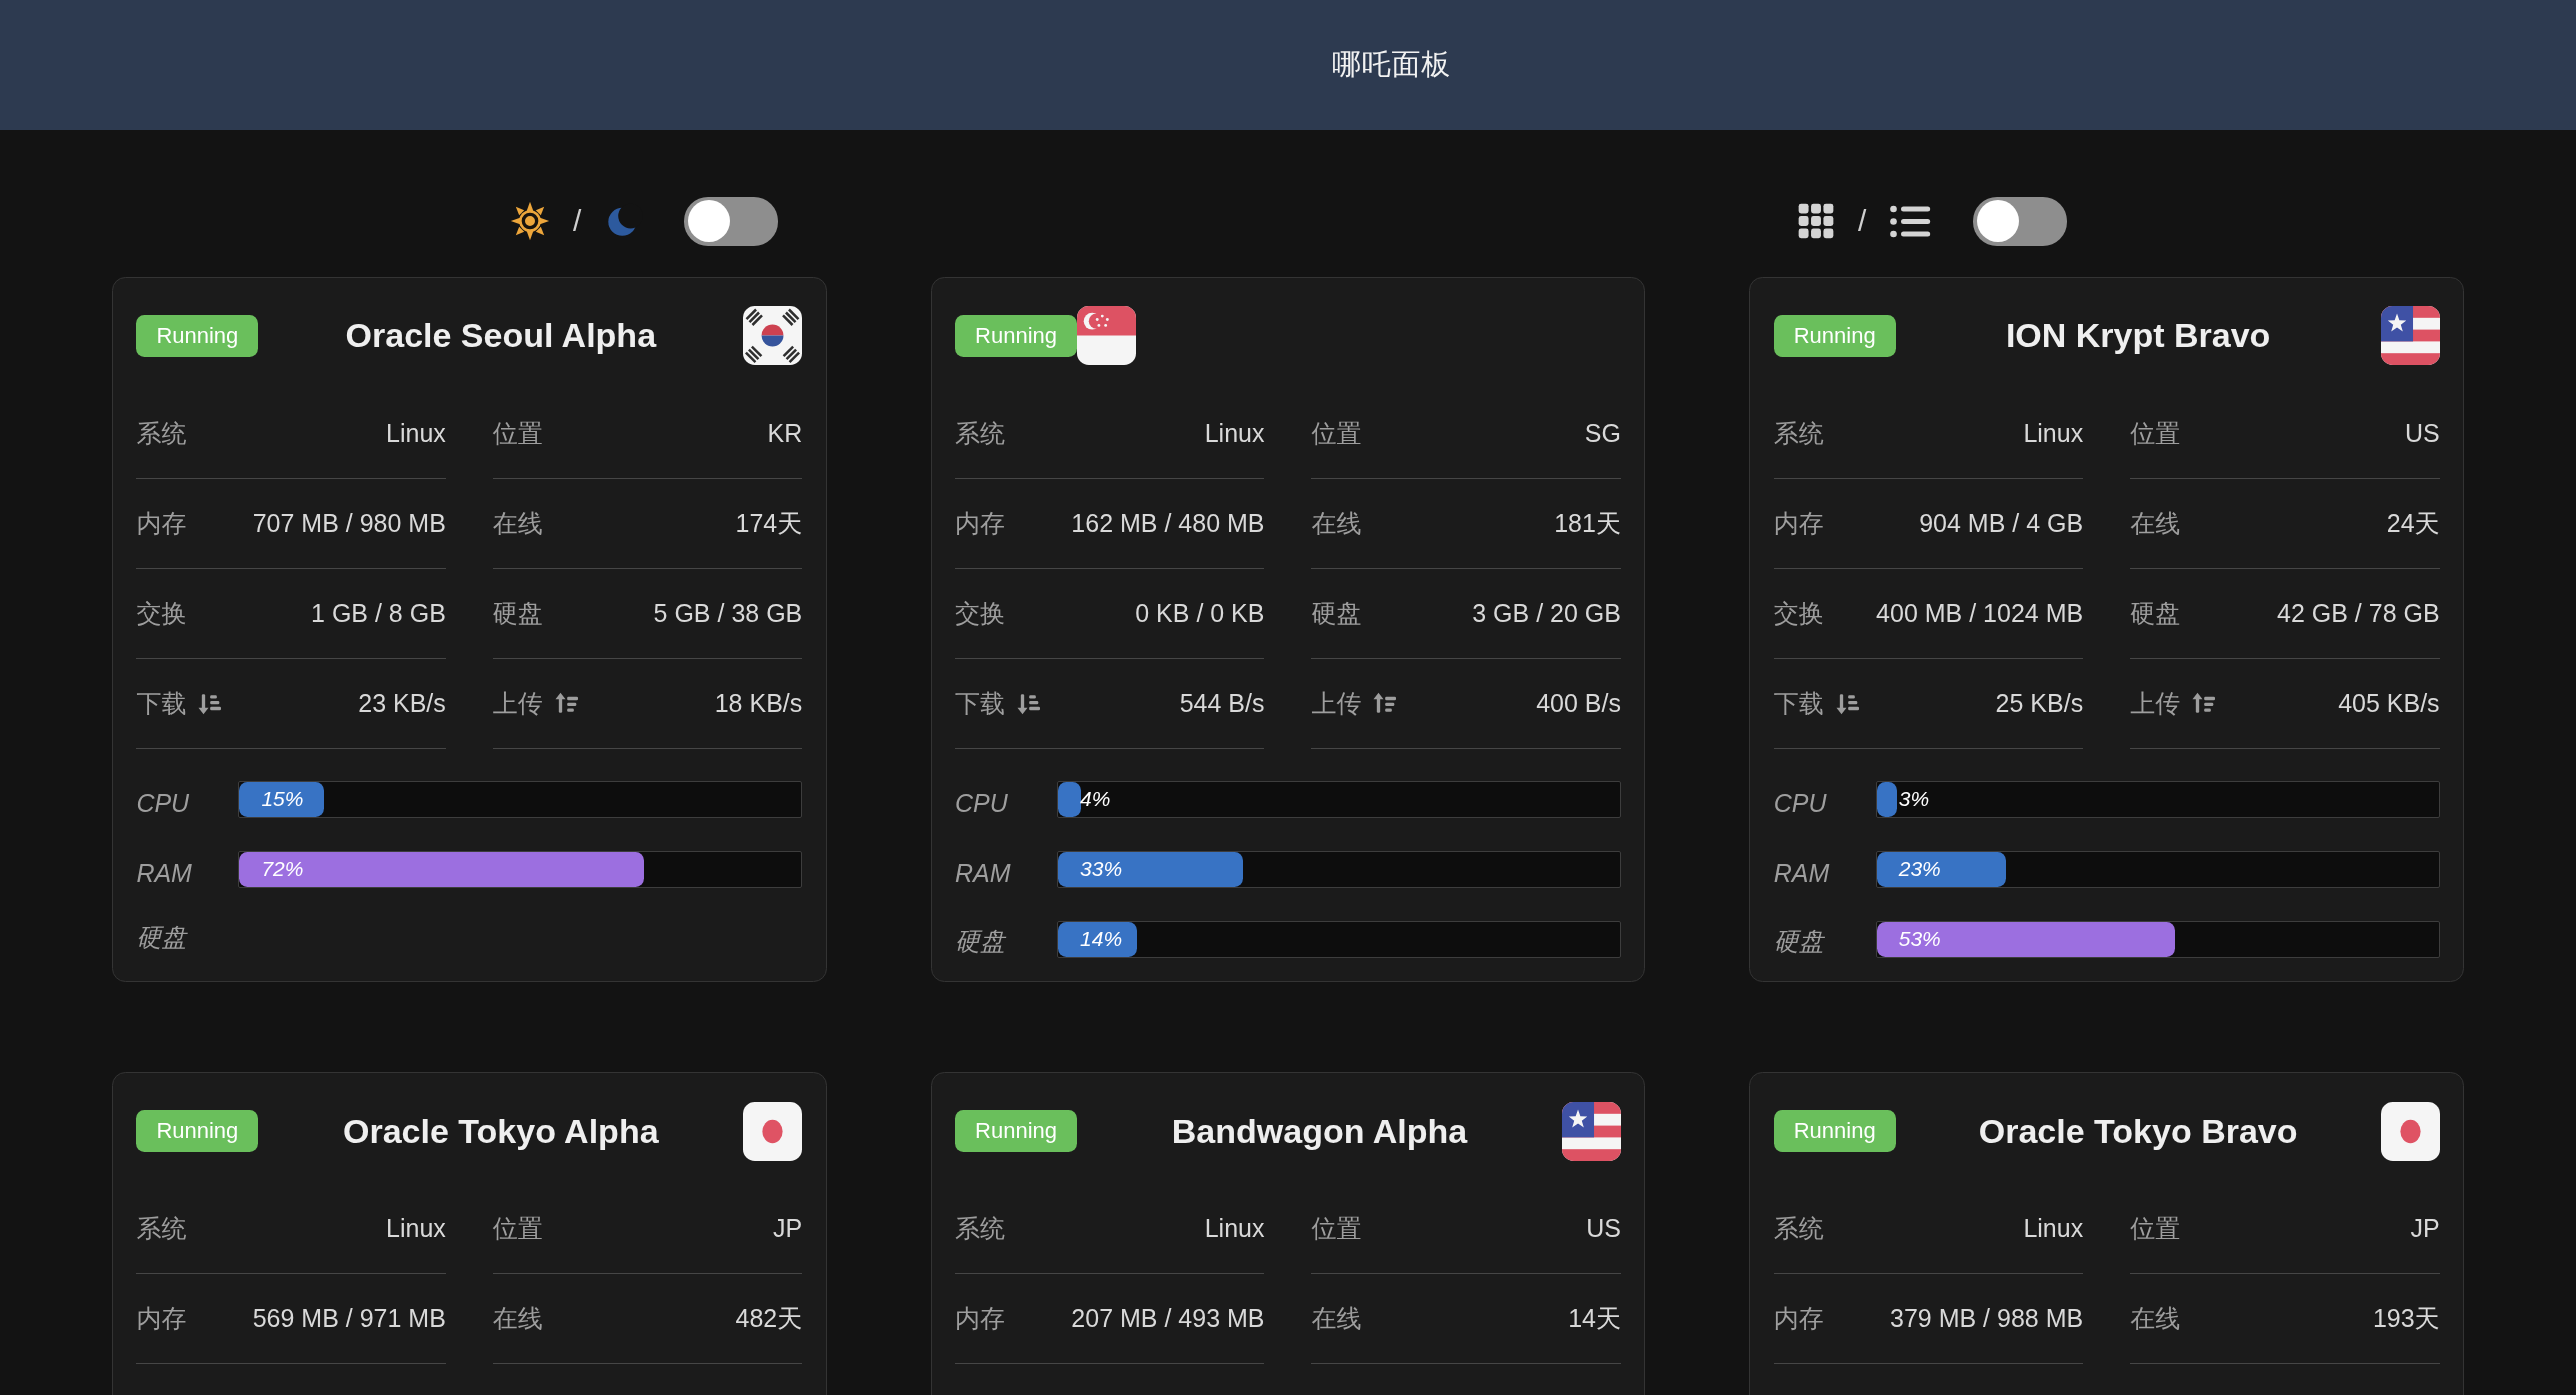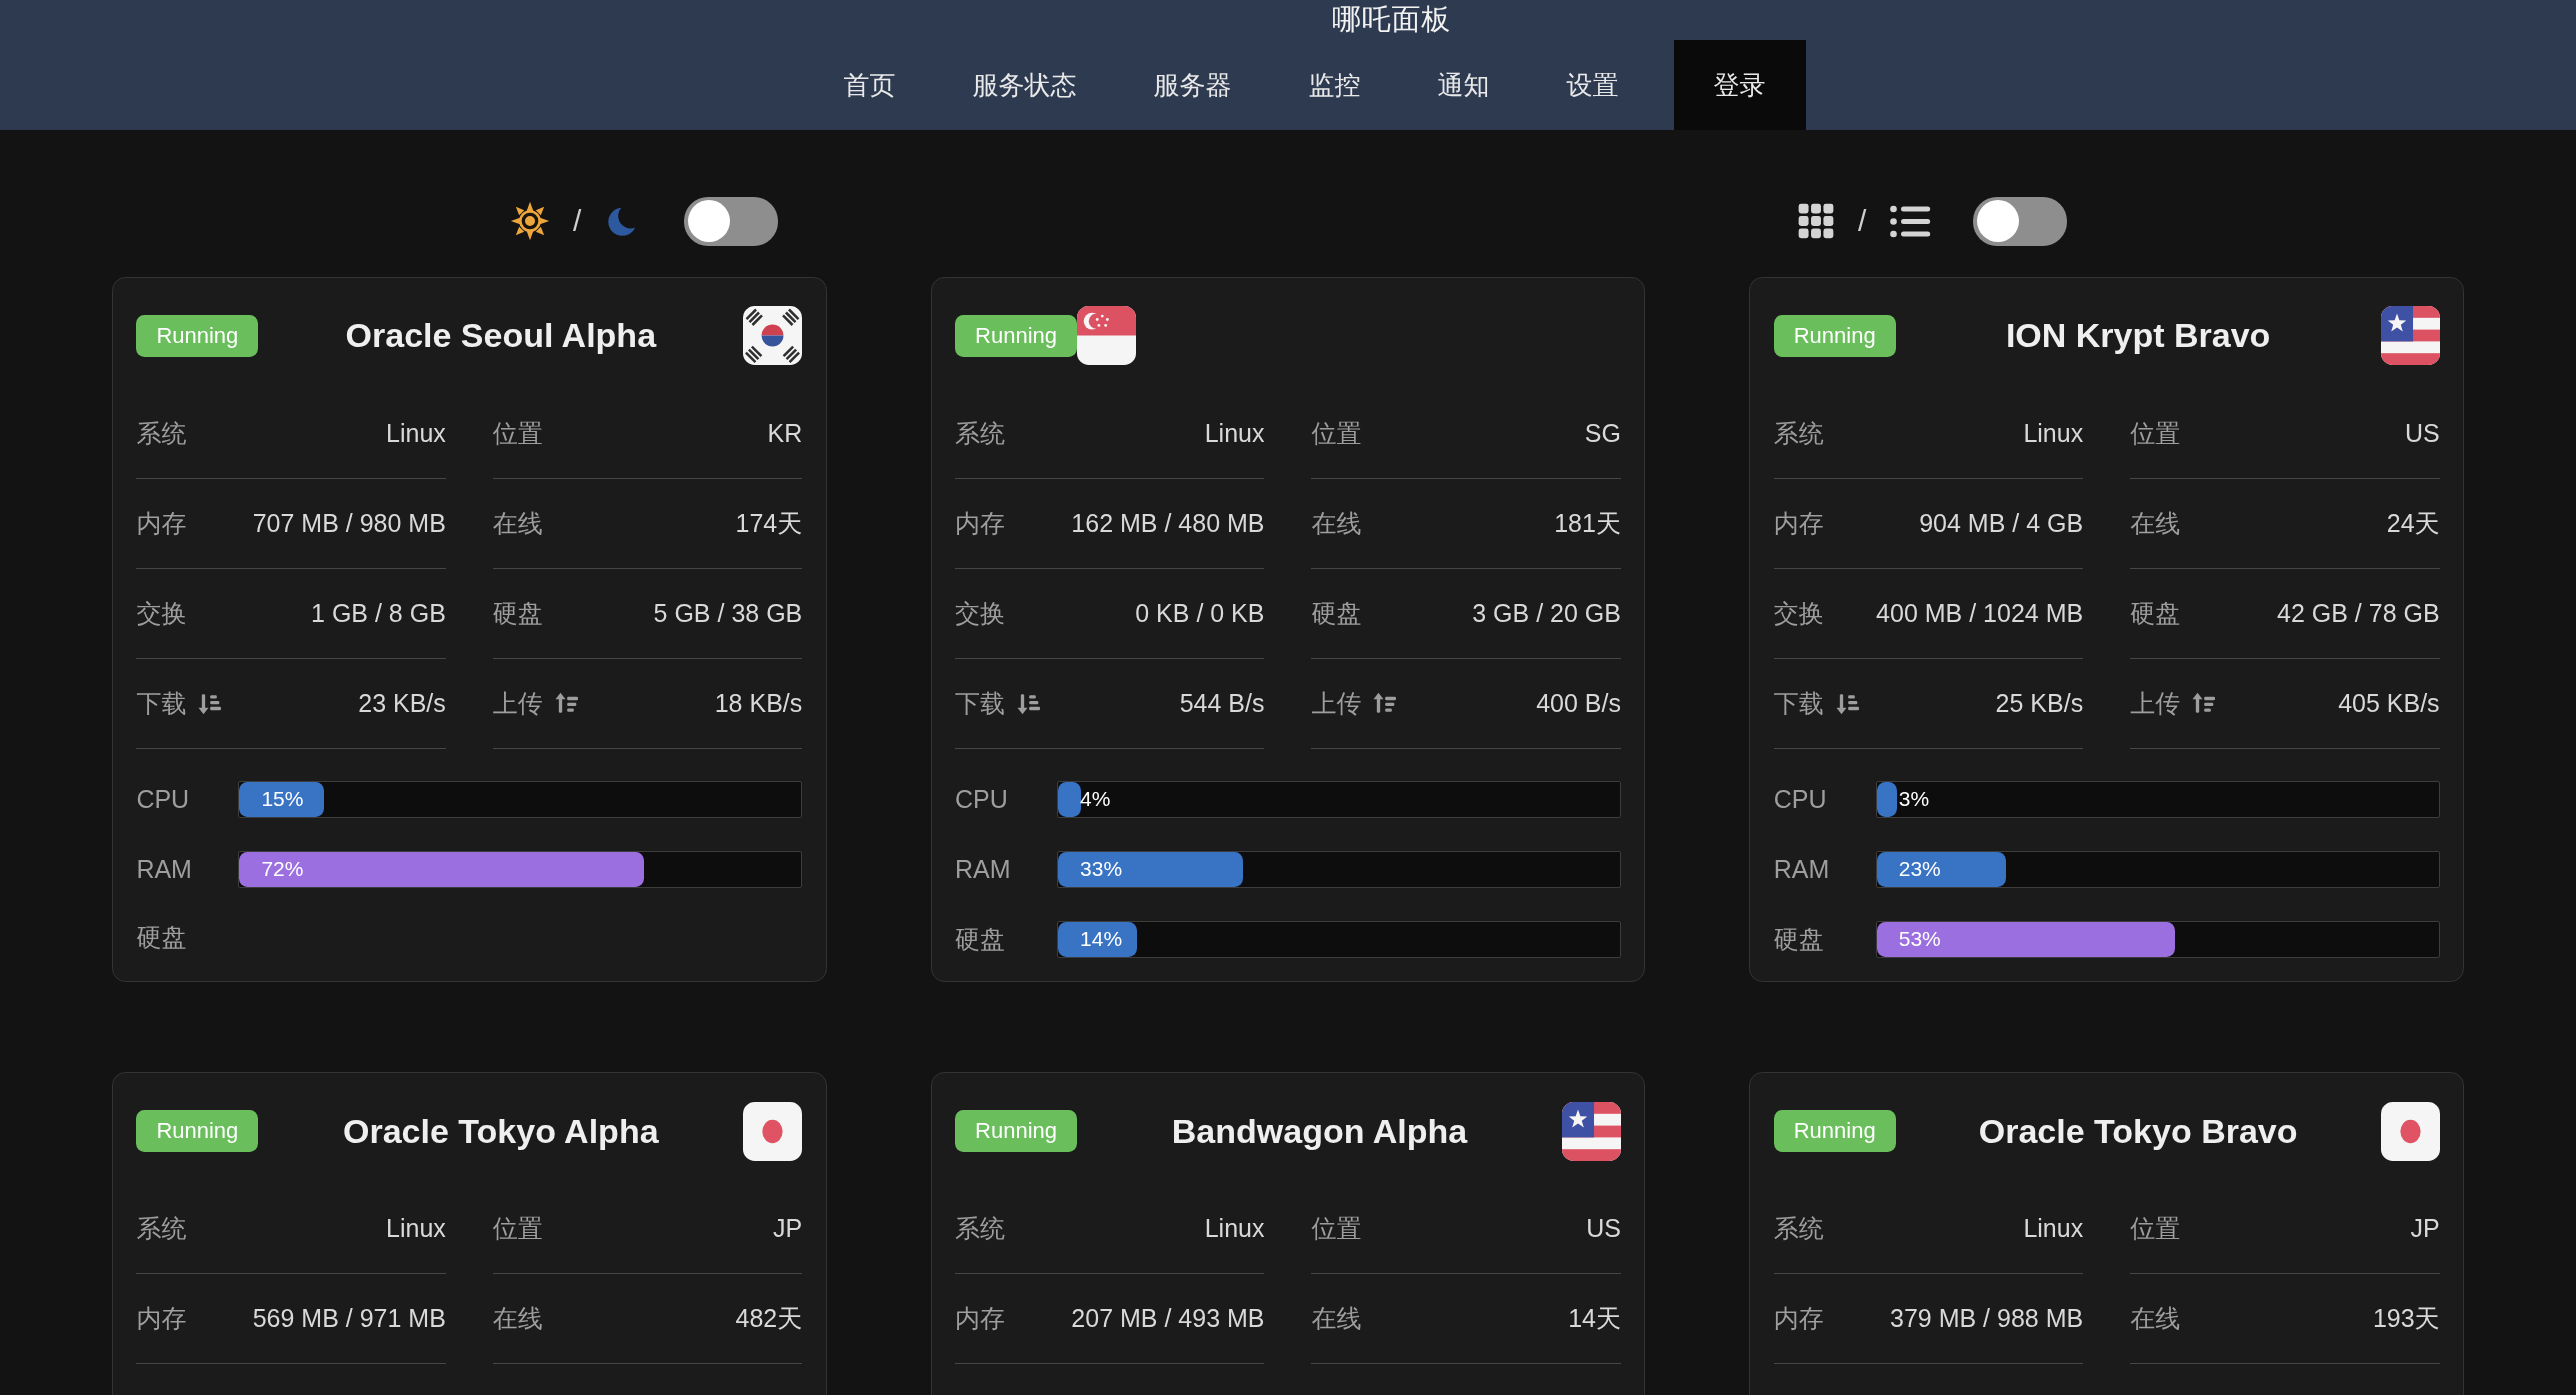--- a/index.html
+++ b/index.html
@@ -63,49 +63,40 @@
   .info-grid{ display:grid; grid-template-columns:1fr 1fr; column-gap:47px; }
   .cell{
     display:flex; justify-content:space-between; align-items:center;
     padding:28px 0; border-bottom:0.8px solid #464646; font-size:25px;
   }
   .lbl{ color:#9e9e9e; display:inline-flex; align-items:center; gap:10px; }
   .val{ color:#d9d9d9; }
   .net-icon{ display:inline-flex; }
   
   .bars{ margin-top:32px; }
-  .bar-row{ display:flex; align-items:center; margin-bottom:33px; }
+  .bar-row{ display:flex; align-items:flex-end; margin-bottom:33px;font-style:italic; }
   .bar-row:last-child{ margin-bottom:8.4px; }
   .bar-label{ width:102px; font-size:25px; color:#9e9e9e; }
   .bar-track{
     flex:1; height:37px; border-radius:2px; background:#0d0d0d;
     border:0.8px solid #3d3d3d; position:relative; overflow:hidden;
   }
   .bar-fill{
     position:absolute; left:0; top:0; bottom:0; border-radius:8.4px; min-width:20px;
   }
   .bar-pct{
     position:absolute; left:22px; top:0; bottom:0; display:flex; align-items:center;
     font-size:21px; color:#ffffff;
   }
 </style>
 </head>
 <body>
 
 <header class="navbar">
   <div class="nav-title">哪吒面板</div>
-  <nav class="nav-items">
-    <a class="nav-item">首页</a>
-    <a class="nav-item">服务状态</a>
-    <a class="nav-item">服务器</a>
-    <a class="nav-item">监控</a>
-    <a class="nav-item">通知</a>
-    <a class="nav-item">设置</a>
-    <a class="nav-item login">登录</a>
-  </nav>
 </header>
 
 <main>
   <div class="toggles">
     <div class="toggle-half">
       <span class="tgl-icon">
         <svg width="40" height="40" viewBox="0 0 48 48">
           <g fill="#eda63b">
             <polygon points="24,1 28,12 20,12"></polygon>
               <polygon points="24,47 28,36 20,36"></polygon>

